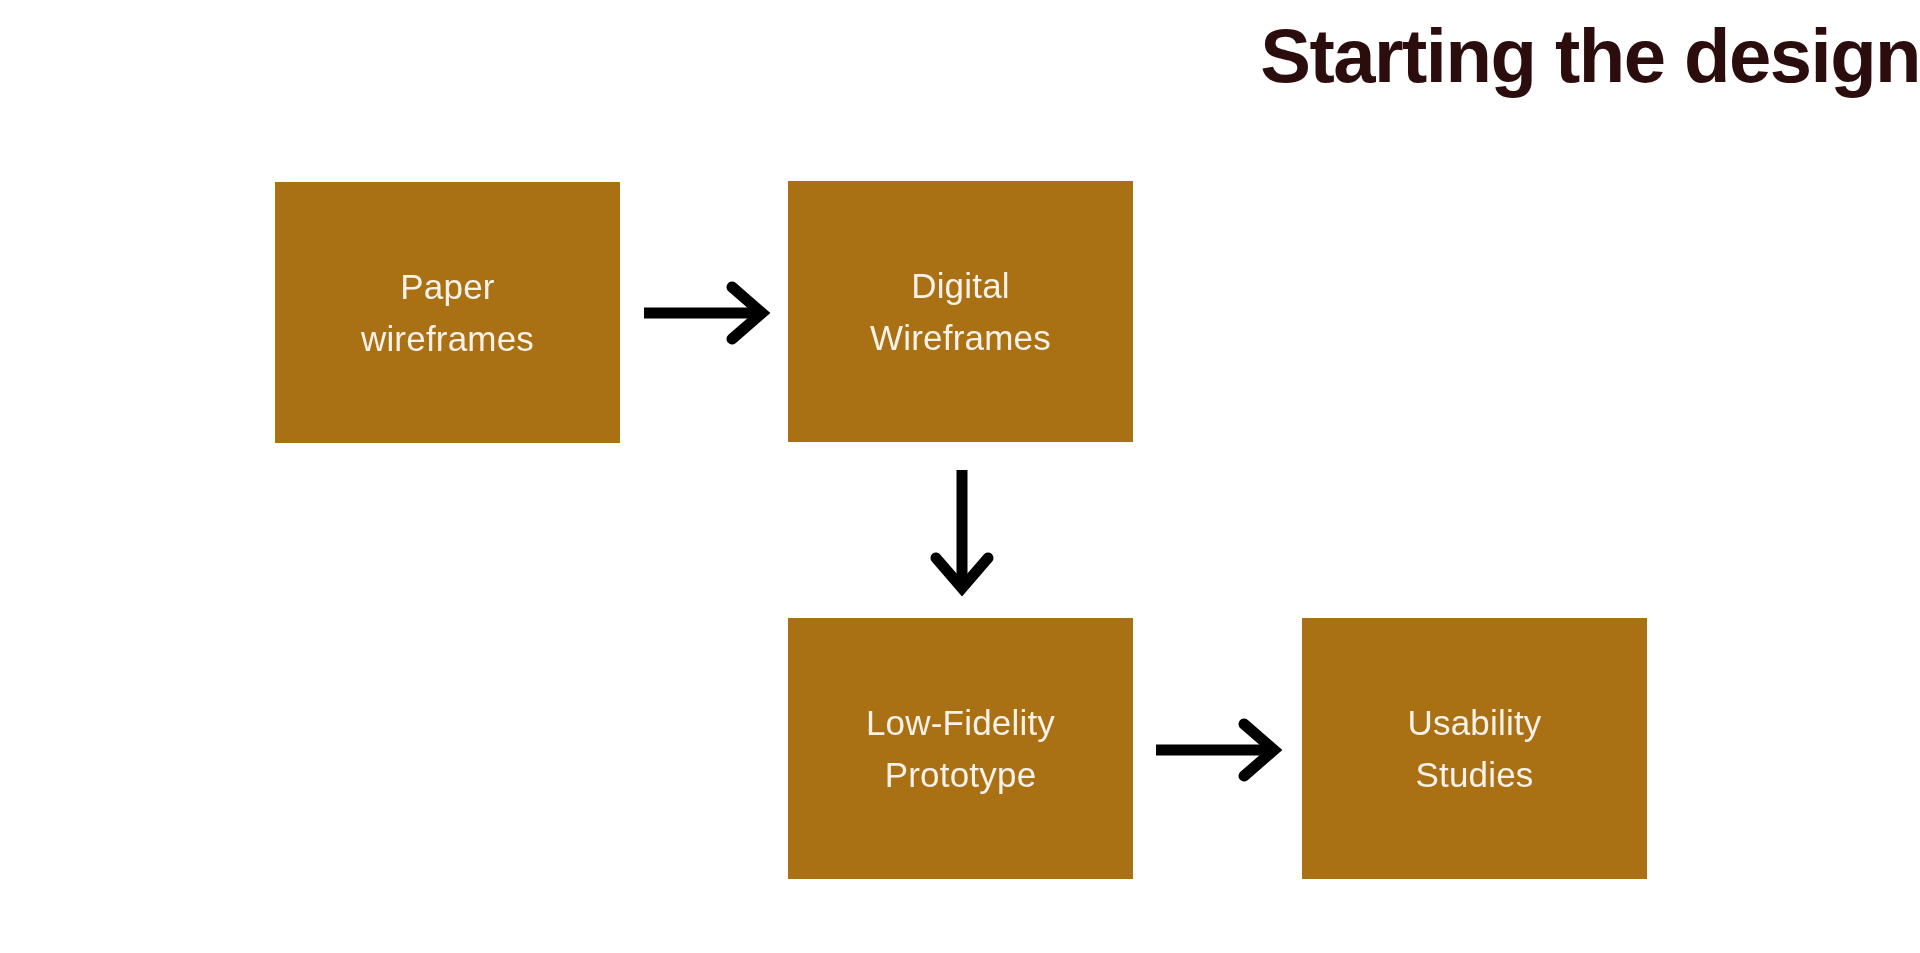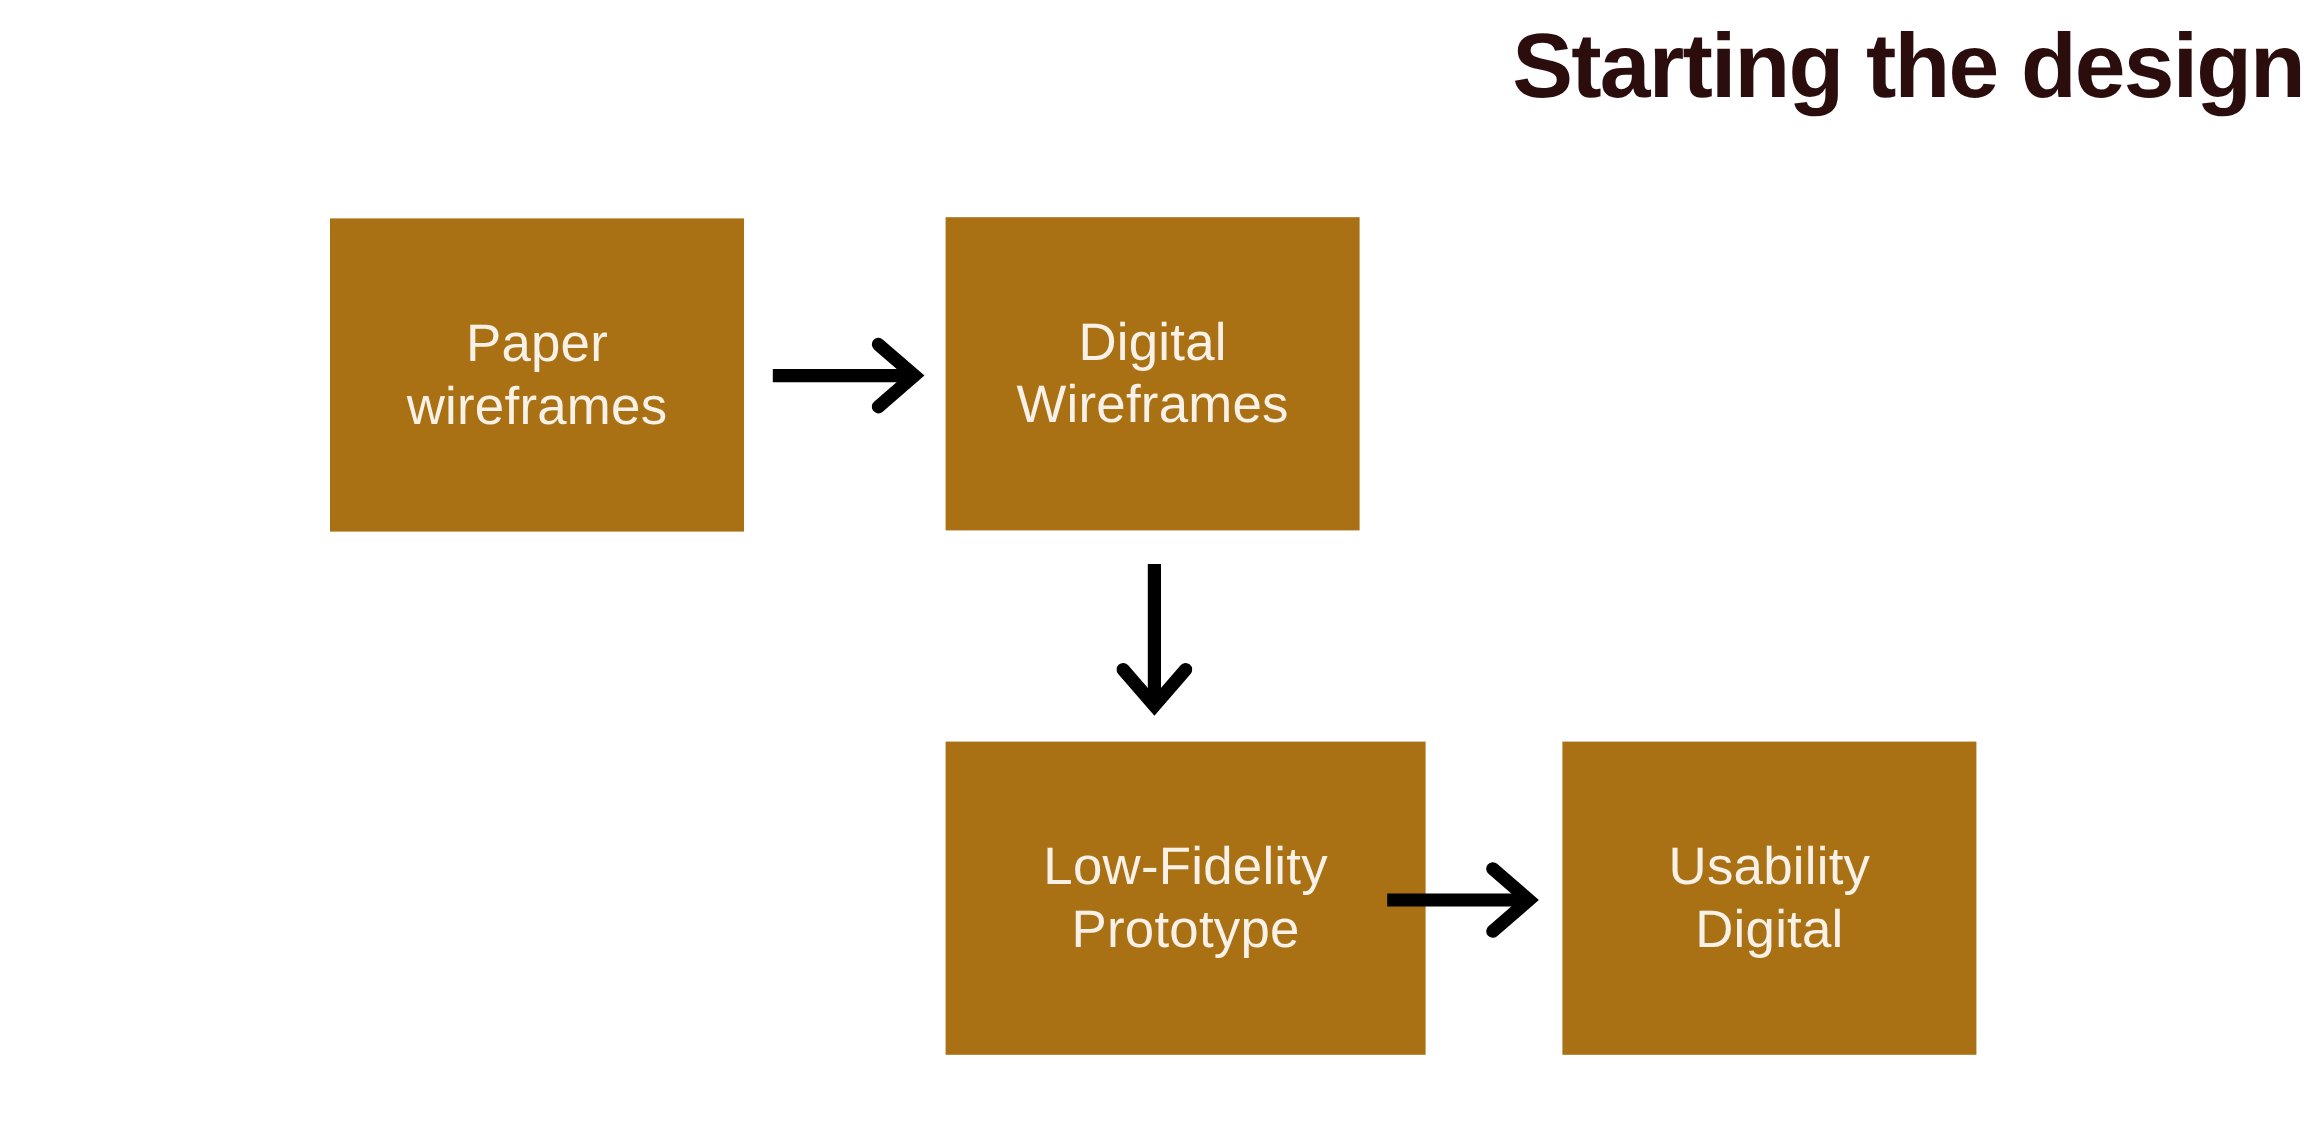--- a/index.html
+++ b/index.html
@@ -36,35 +36,35 @@
   .node-box {
     position: absolute;
     display: flex;
     align-items: center;
     justify-content: center;
     text-align: center;
     background: #a97114;
     color: #f7f1e8;
     font-family: "Liberation Sans", sans-serif;
     font-weight: 400;
-    font-size: 44px;
+    font-size: 35px;
     line-height: 52px;
     letter-spacing: 0.2px;
     box-sizing: border-box;
     padding: 4px 28px;
   }
   .node-label {
     display: block;
     width: 100%;
     white-space: pre-line;
   }
   
   #box-paper-wireframes   { left: 275px; top: 182px; width: 345px; height: 261px; }
   #box-digital-wireframes { left: 788px; top: 181px; width: 345px; height: 261px; }
-  #box-lofi-prototype     { left: 788px; top: 618px; width: 400px; height: 261px; }
+  #box-lofi-prototype     { left: 788px; top: 618px; width: 345px; height: 261px; }
   #box-usability-studies  { left: 1302px; top: 618px; width: 345px; height: 261px; }
 
   .arrow {
     position: absolute;
   }
   .arrow svg { display: block; overflow: visible; }
   #arrow-paper-to-digital   { left: 640px; top: 282px; width: 136px; height: 62px; }
   #arrow-digital-to-lofi    { left: 930px; top: 466px; width: 64px; height: 136px; }
   #arrow-lofi-to-usability  { left: 1152px; top: 719px; width: 136px; height: 62px; }
 </style>
@@ -106,16 +106,16 @@
 
   <div class="arrow" id="arrow-lofi-to-usability">
     <svg width="136" height="62" viewBox="0 0 136 62" fill="none" aria-hidden="true">
       <path d="M4 31 H118" stroke="#000000" stroke-width="11" stroke-linecap="butt"></path>
       <path d="M92 5 L122 31 L92 57" stroke="#000000" stroke-width="11" stroke-linecap="round" stroke-linejoin="miter" fill="none"></path>
     </svg>
   </div>
 
   <div class="node-box" id="box-usability-studies">
     <span class="node-label">Usability
-Digital</span>
+Studies</span>
   </div>
 
 </div>
 
 </body></html>

